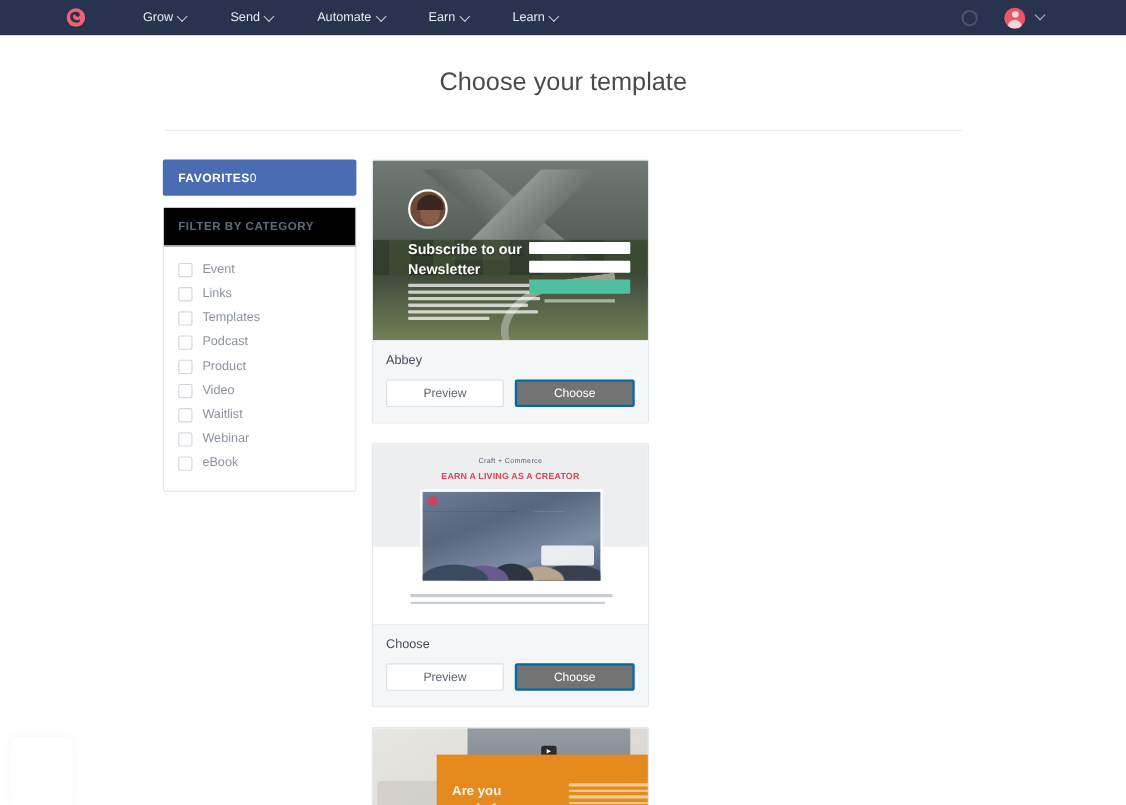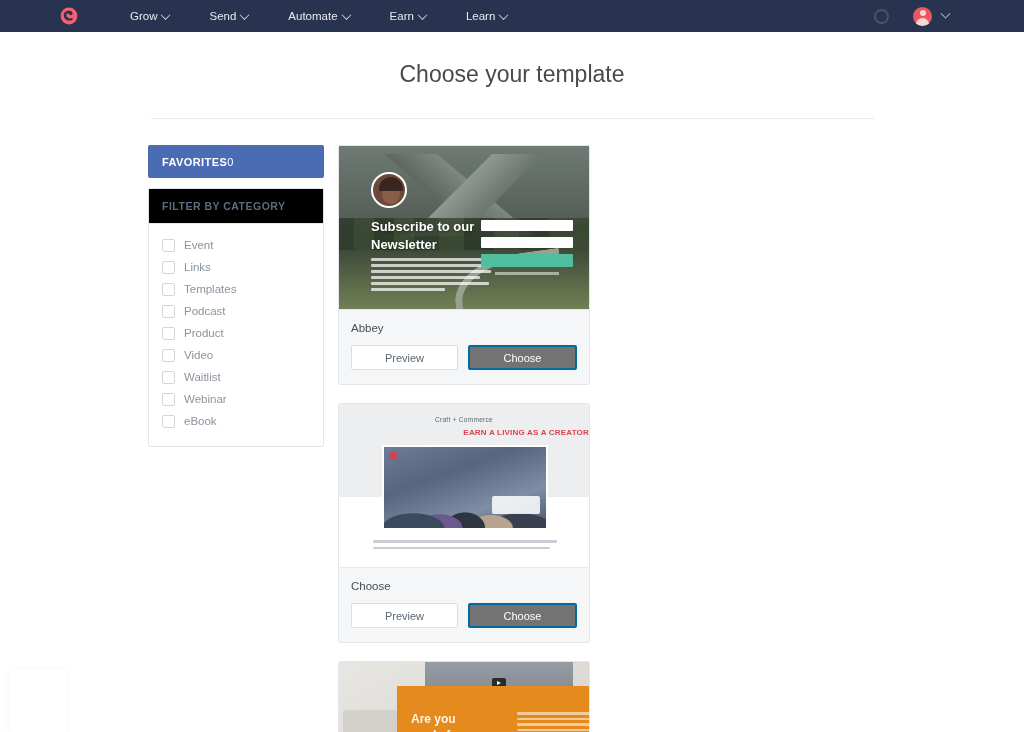--- a/index.html
+++ b/index.html
@@ -270,21 +270,21 @@
   }
   .ab-form { position:absolute; right:16px; top:74px; width:92px; }
   .ab-form .fi { height:11px; background:#fff; margin-bottom:6px; border-radius:1px; }
   .ab-form .fb { height:13px; background:#4FBFA0; border-radius:1px; }
   .ab-form .fn { height:3px; background:rgba(255,255,255,.5); margin-top:5px; width:70%; margin-left:15%; }
 
   
   .t-academy { background:#ffffff; }
   .t-academy .topband { position:absolute; left:0; top:0; width:100%; height:57%; background:#EDEEF0; }
   .ac-kicker { position:absolute; top:12px; width:100%; text-align:center; font-size:6.5px; color:#5c6270; letter-spacing:.3px; }
-  .ac-title { position:absolute; top:24px; width:100%; text-align:right; font-size:8px; font-weight:bold; color:#E0414F; letter-spacing:.2px; }
+  .ac-title { position:absolute; top:24px; width:100%; text-align:center; font-size:8px; font-weight:bold; color:#E0414F; letter-spacing:.2px; }
   .ac-photo {
     position:absolute; left:43px; top:41px; width:166px; height:85px;
     background: linear-gradient(160deg,#6d7d95 0%,#57657d 35%,#7e8ea6 70%,#4a566b 100%);
     border:2px solid #fff; overflow:hidden;
   }
   .ac-photo .ppl {
     position:absolute; bottom:0; left:0; width:100%; height:78%;
     background: radial-gradient(ellipse at 18% 100%, #3b4a5f 0 16%, transparent 17%),
                 radial-gradient(ellipse at 34% 100%, #6a5a8e 0 15%, transparent 16%),
                 radial-gradient(ellipse at 50% 100%, #2e3440 0 17%, transparent 18%),

